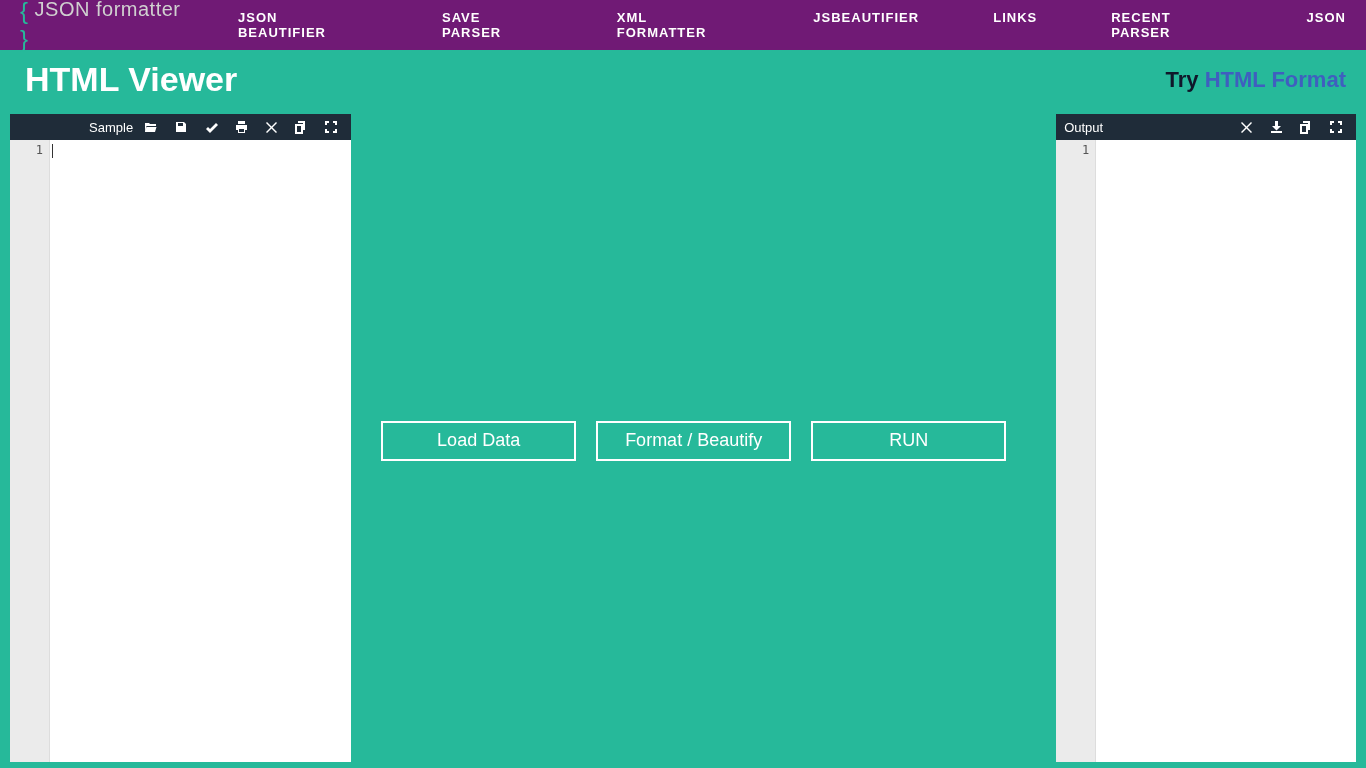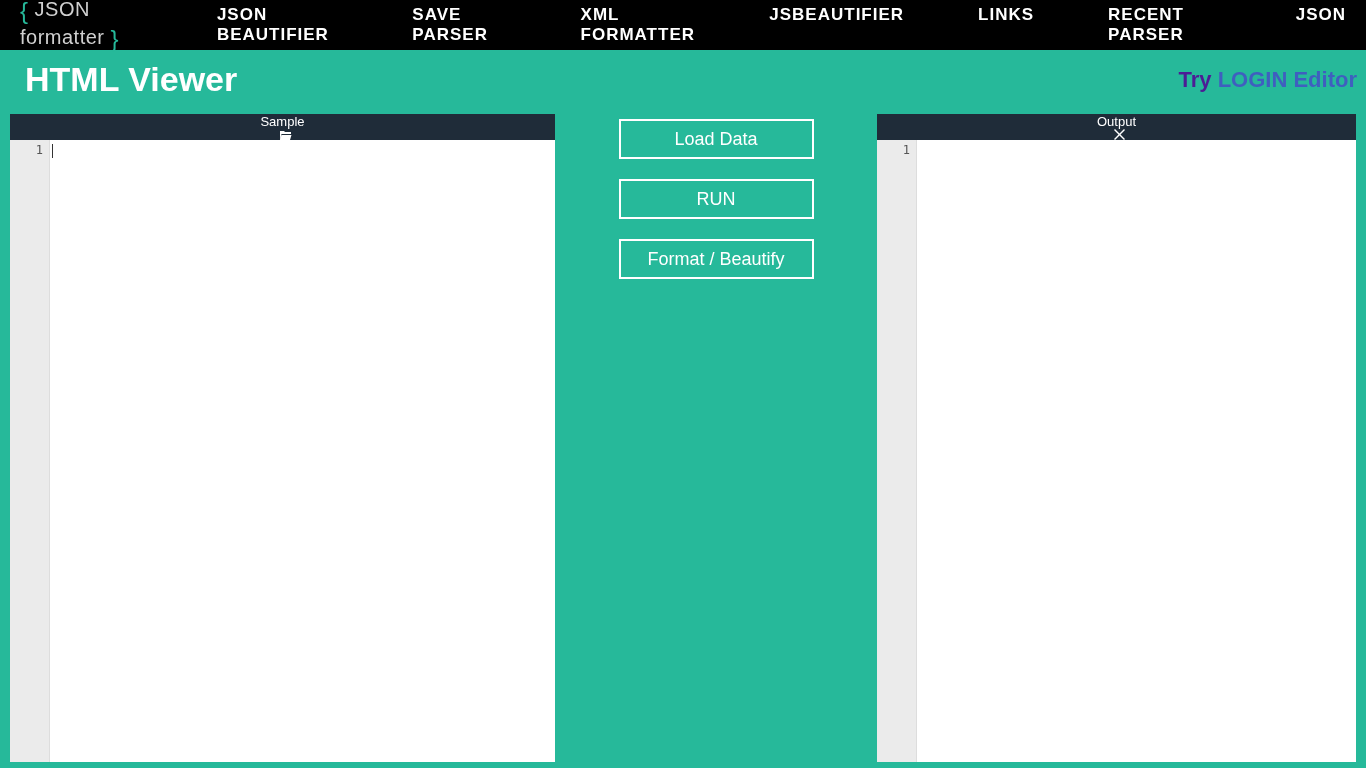--- a/index.html
+++ b/index.html
@@ -1,48 +1,48 @@
 <!DOCTYPE html>
 <html><head>
 <meta charset="utf-8">
 <style>
 * { margin: 0; padding: 0; box-sizing: border-box; }
 body { font-family: Arial, Helvetica, sans-serif; background: #26b99a; width: 1366px; height: 768px; overflow: hidden; }
 
-.top-nav { background: #000000; height: 50px; display: flex; align-items: center; padding: 0 20px; }
+.top-nav { background: #701a75; height: 50px; display: flex; align-items: center; padding: 0 20px; }
 .logo { color: #d0d0d0; font-size: 20px; font-weight: 300; letter-spacing: 0.5px; }
 .logo .brace { color: #26b99a; font-size: 24px; vertical-align: middle; }
 .logo .thin { font-weight: 100; }
 .nav-links { margin-left: auto; display: flex; gap: 30px; }
-.nav-links a { color: #fff; text-decoration: none; font-size: 17px; font-weight: bold; letter-spacing: 1px; margin-left: 44px; }
+.nav-links a { color: #fff; text-decoration: none; font-size: 13px; font-weight: bold; letter-spacing: 1px; margin-left: 44px; }
 
-.header-row { display: flex; align-items: center; padding: 10px 9px 15px 25px; gap: 8px; }
+.header-row { display: flex; align-items: center; padding: 10px 20px 15px 25px; gap: 8px; }
 .page-title { color: #fff; font-size: 34px; font-weight: bold; }
 .try-link { margin-left: auto; font-size: 22px; font-weight: bold; }
-.try-link .try { color: #4c1d95; }
+.try-link .try { color: #0f172a; }
 .try-link .editor { color: #3f5fbf; }
 
 .workspace { display: flex; padding: 0 10px 10px 10px; gap: 0; height: calc(100% - 50px - 60px); }
 
 .pane { background: #fff; display: flex; flex-direction: column; }
 .pane-left { width: 545px; margin-right: 30px; }
 .pane-right { width: 479px; margin-left: 30px; }
 
-.pane-toolbar { background: #1f2c39; color: #fff; height: 26px; display: flex; align-items: center; padding: 0 8px; font-size: 13px; flex-direction: column; }
+.pane-toolbar { background: #1f2c39; color: #fff; height: 26px; display: flex; align-items: center; padding: 0 8px; font-size: 13px; }
 .pane-toolbar .label { }
 .pane-toolbar .spacer { flex: 1; }
 .pane-toolbar .icon-btn { width: 24px; height: 20px; display: flex; align-items: center; justify-content: center; cursor: pointer; margin-left: 6px; }
 .pane-toolbar .icon-btn svg { fill: #fff; }
 
 .editor-area { flex: 1; display: flex; background: #fff; }
 .gutter { width: 40px; background: #ebebeb; color: #555; font-family: monospace; font-size: 12px; text-align: right; padding: 3px 6px 0 0; border-right: 1px solid #ddd; }
 .code { flex: 1; font-family: monospace; font-size: 12px; padding: 3px 0 0 2px; position: relative; }
 .cursor { display: inline-block; width: 1px; height: 14px; background: #333; vertical-align: middle; }
 
-.center-col { flex: 1; display: flex; flex-direction: column; align-items: center; padding-top: 5px; gap: 20px; }
+.center-col { flex: 1; display: flex; flex-direction: row; align-items: center; padding-top: 5px; gap: 20px; }
 .center-col .gap-extra { height: 15px; }
 .action-btn { width: 195px; height: 40px; border: 2px solid #fff; background: transparent; color: #fff; font-size: 18px; cursor: pointer; display: flex; align-items: center; justify-content: center; }
 
 svg { display: block; }
 </style>
 </head>
 <body>
 
 <div class="top-nav">
   <div class="logo">
@@ -58,21 +58,21 @@
     <a href="#">JSBEAUTIFIER</a>
     <a href="#">LINKS</a>
     <a href="#">RECENT PARSER</a>
     <a href="#">JSON</a>
   </div>
 </div>
 
 <div class="header-row">
   <div class="page-title">HTML Viewer</div>
   <div class="try-link">
-    <span class="try">Try </span><span class="editor">LOGIN Editor</span>
+    <span class="try">Try </span><span class="editor">HTML Format</span>
   </div>
 </div>
 
 <div class="workspace">
 
   <div class="pane pane-left">
     <div class="pane-toolbar">
       <div class="spacer"></div>
       <span class="label">Sample</span>
       <span class="icon-btn">
@@ -114,22 +114,22 @@
     <div class="editor-area">
       <div class="gutter">
         <div>1</div>
       </div>
       <div class="code"><span class="cursor"></span></div>
     </div>
   </div>
 
   <div class="center-col">
     <button class="action-btn">Load Data</button>
+    <button class="action-btn">Format / Beautify</button>
     <button class="action-btn">RUN</button>
-    <button class="action-btn">Format / Beautify</button>
     <div class="gap-extra"></div>
   </div>
 
   <div class="pane pane-right">
     <div class="pane-toolbar">
       <span class="label">Output</span>
       <div class="spacer"></div>
       <span class="icon-btn">
         <svg width="11" height="11" viewBox="0 0 11 11">
             <path d="M1 0l4.5 4.5L10 0l1 1-4.5 4.5L11 10l-1 1-4.5-4.5L1 11 0 10l4.5-4.5L0 1z"></path>

